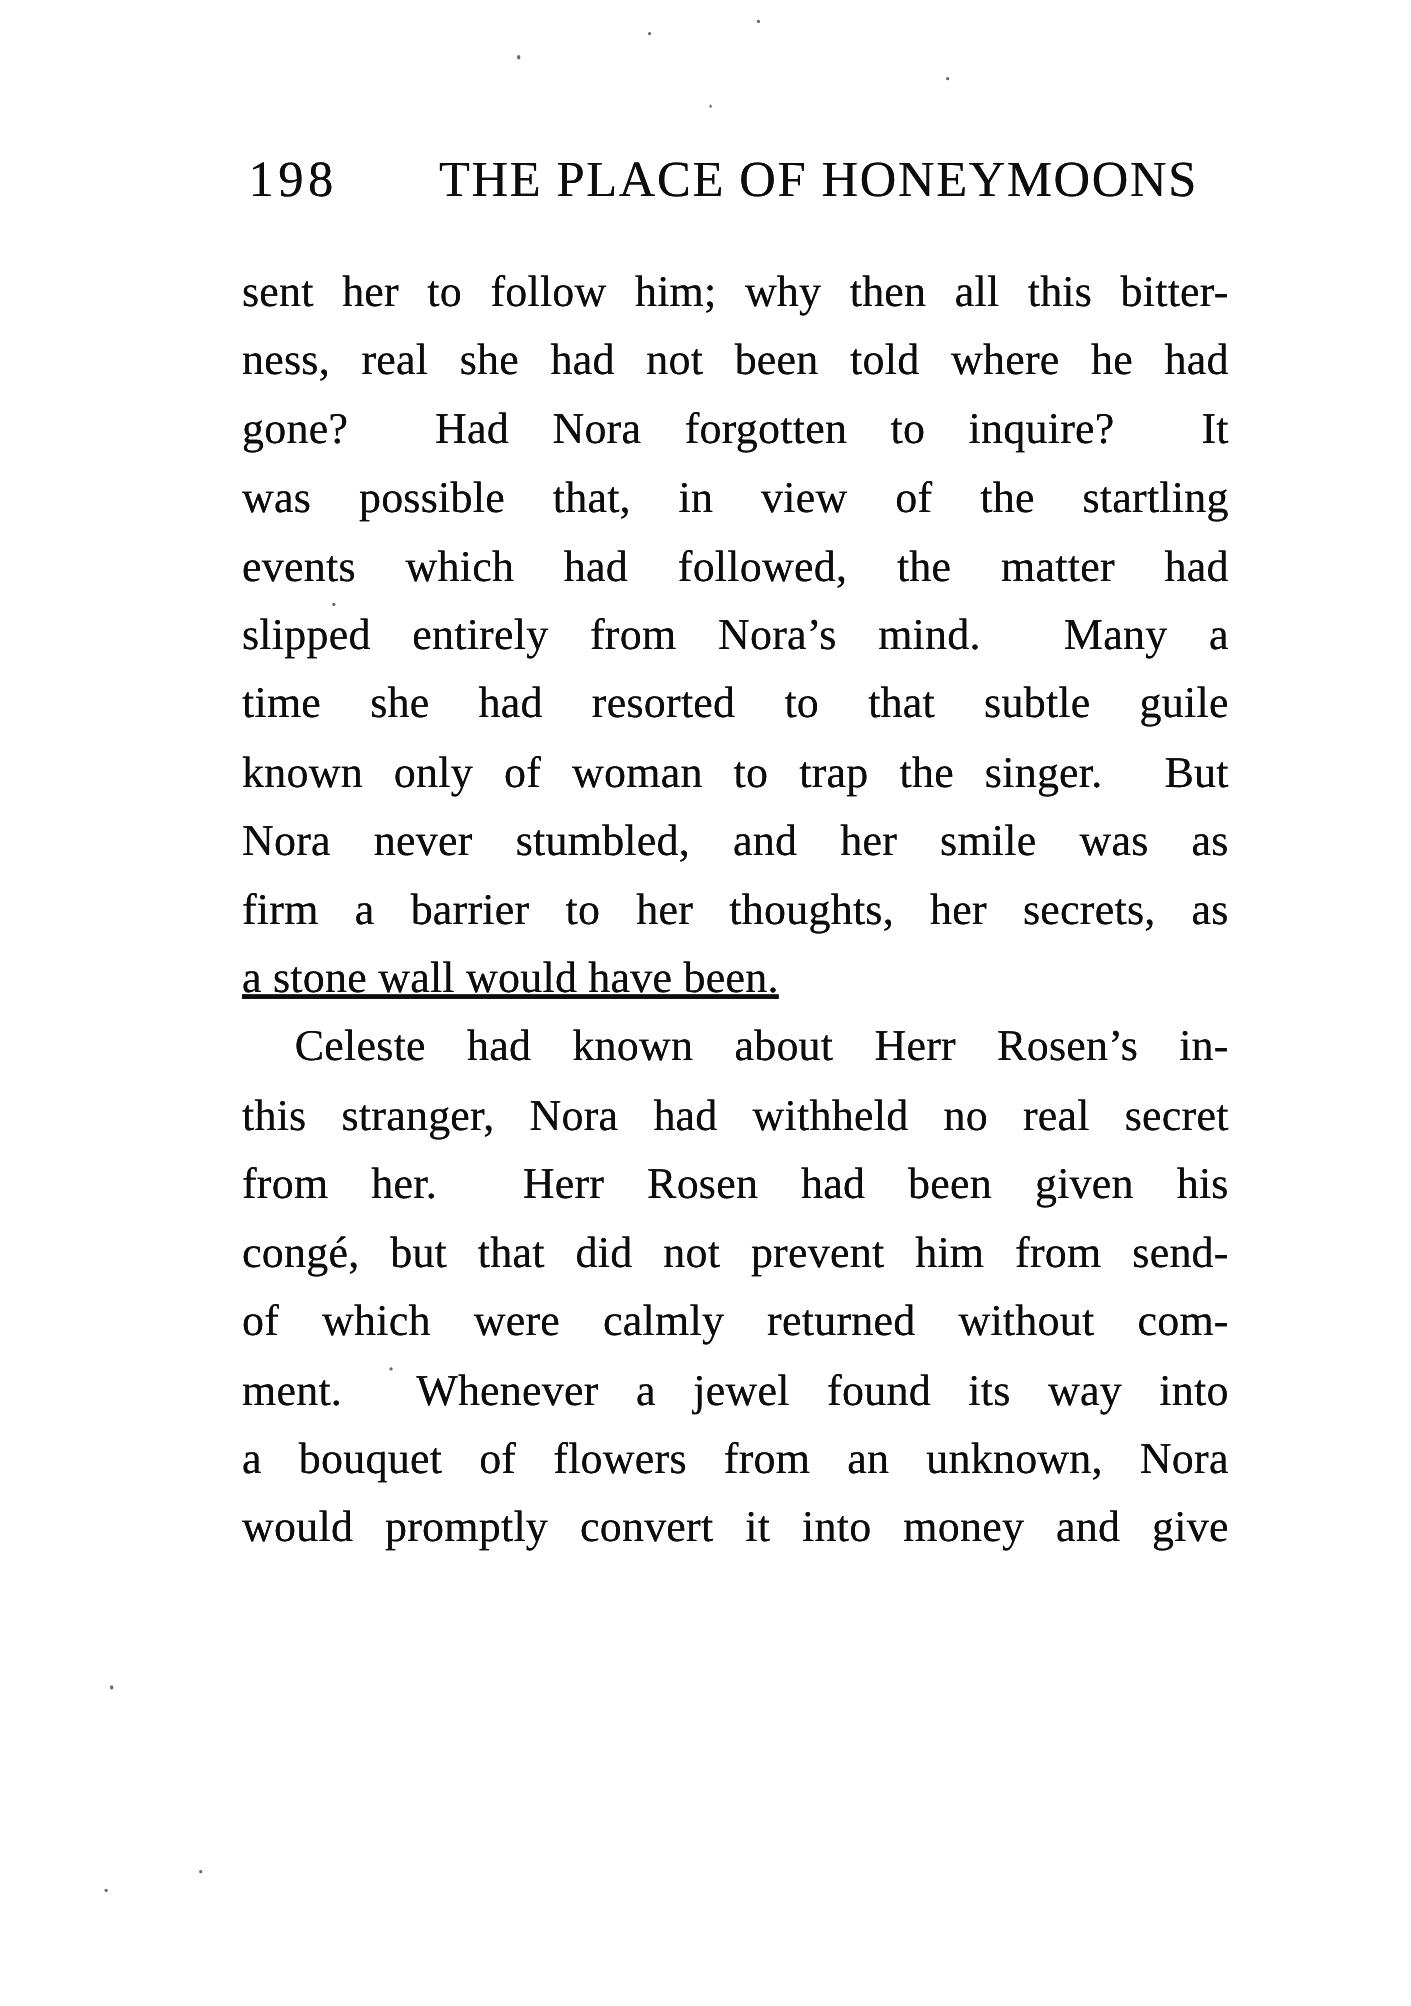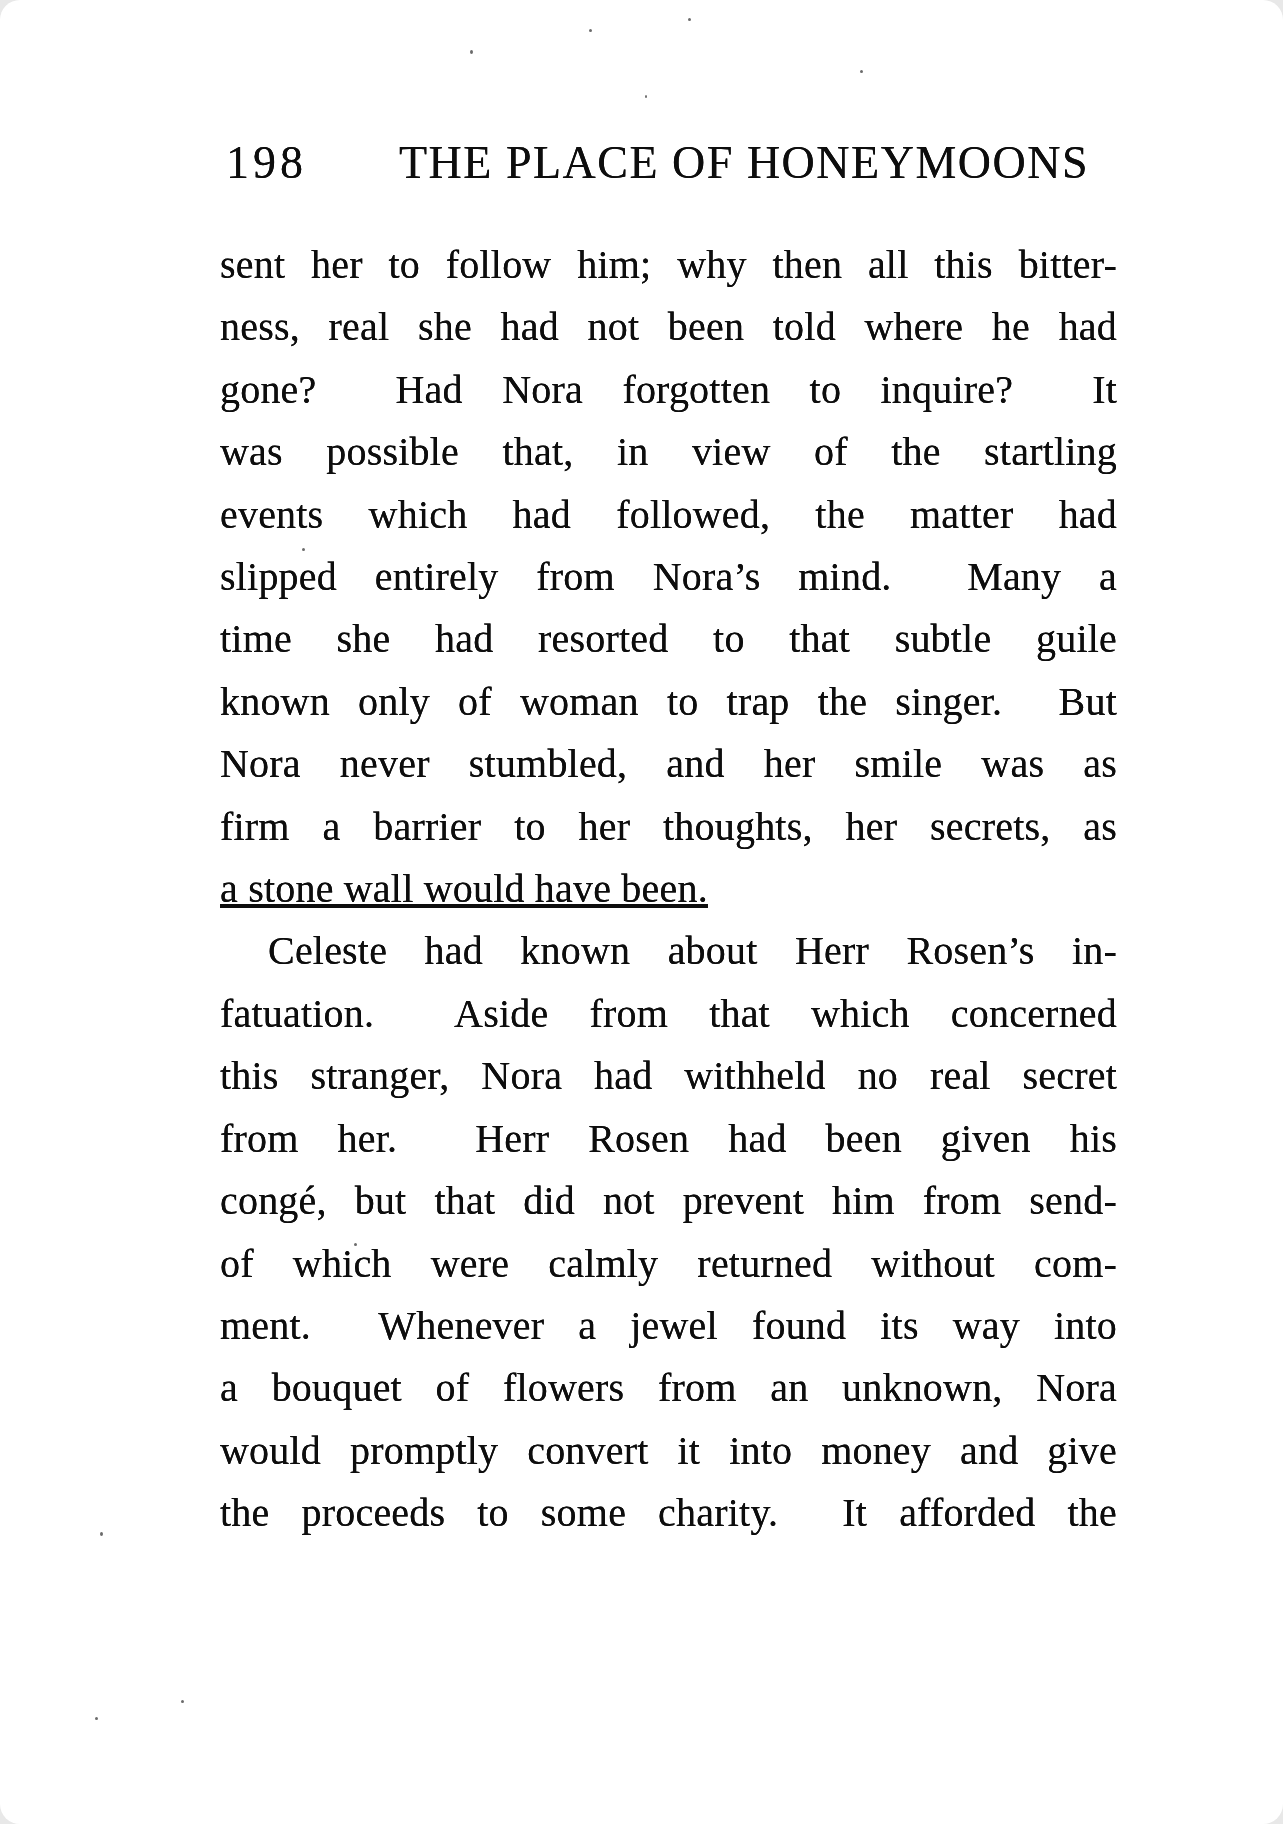--- a/index.html
+++ b/index.html
@@ -8,21 +8,20 @@
     background: #e8e8e8;
   }
   .page {
     position: relative;
     width: 1283px;
     height: 1824px;
     background: #ffffff;
     overflow: hidden;
     font-family: "Liberation Serif", "DejaVu Serif", serif;
     color: #0d0d0d;
-    border-radius: 20px;
   }
   .running-head {
     position: absolute;
     left: 226px;
     top: 138px;
     display: flex;
     gap: 52px;
     font-size: 46px;
     line-height: 1.1;
     white-space: nowrap;
@@ -82,29 +81,27 @@
       <div class="line">gone?  Had Nora forgotten to inquire?  It</div>
       <div class="line">was possible that, in view of the startling</div>
       <div class="line">events which had followed, the matter had</div>
       <div class="line">slipped entirely from Nora’s mind.  Many a</div>
       <div class="line">time she had resorted to that subtle guile</div>
       <div class="line">known only of woman to trap the singer.  But</div>
       <div class="line">Nora never stumbled, and her smile was as</div>
       <div class="line">firm a barrier to her thoughts, her secrets, as</div>
       <div class="line para-end">a stone wall would have been.</div>
       <div class="line indent">Celeste had known about Herr Rosen’s in-</div>
-      <div class="line">fatuation.  Aside from that which concerned</div>
       <div class="line">this stranger, Nora had withheld no real secret</div>
       <div class="line">from her.  Herr Rosen had been given his</div>
       <div class="line">congé, but that did not prevent him from send-</div>
       <div class="line">of which were calmly returned without com-</div>
       <div class="line">ment.  Whenever a jewel found its way into</div>
       <div class="line">a bouquet of flowers from an unknown, Nora</div>
       <div class="line">would promptly convert it into money and give</div>
-      <div class="line">the proceeds to some charity.  It afforded the</div>
     </div>
 
   <div class="speck" style="left:688px; top:18px;  width:3px; height:3px;"></div>
   <div class="speck" style="left:589px; top:29px;  width:3px; height:3px;"></div>
   <div class="speck" style="left:470px; top:50px;  width:3px; height:4px;"></div>
   <div class="speck" style="left:860px; top:70px;  width:3px; height:3px;"></div>
   <div class="speck" style="left:645px; top:95px;  width:2px; height:3px;"></div>
   <div class="speck" style="left:302px; top:548px; width:3px; height:3px;"></div>
   <div class="speck" style="left:354px; top:1243px;width:3px; height:3px;"></div>
   <div class="speck" style="left:100px; top:1532px;width:3px; height:4px;"></div>

